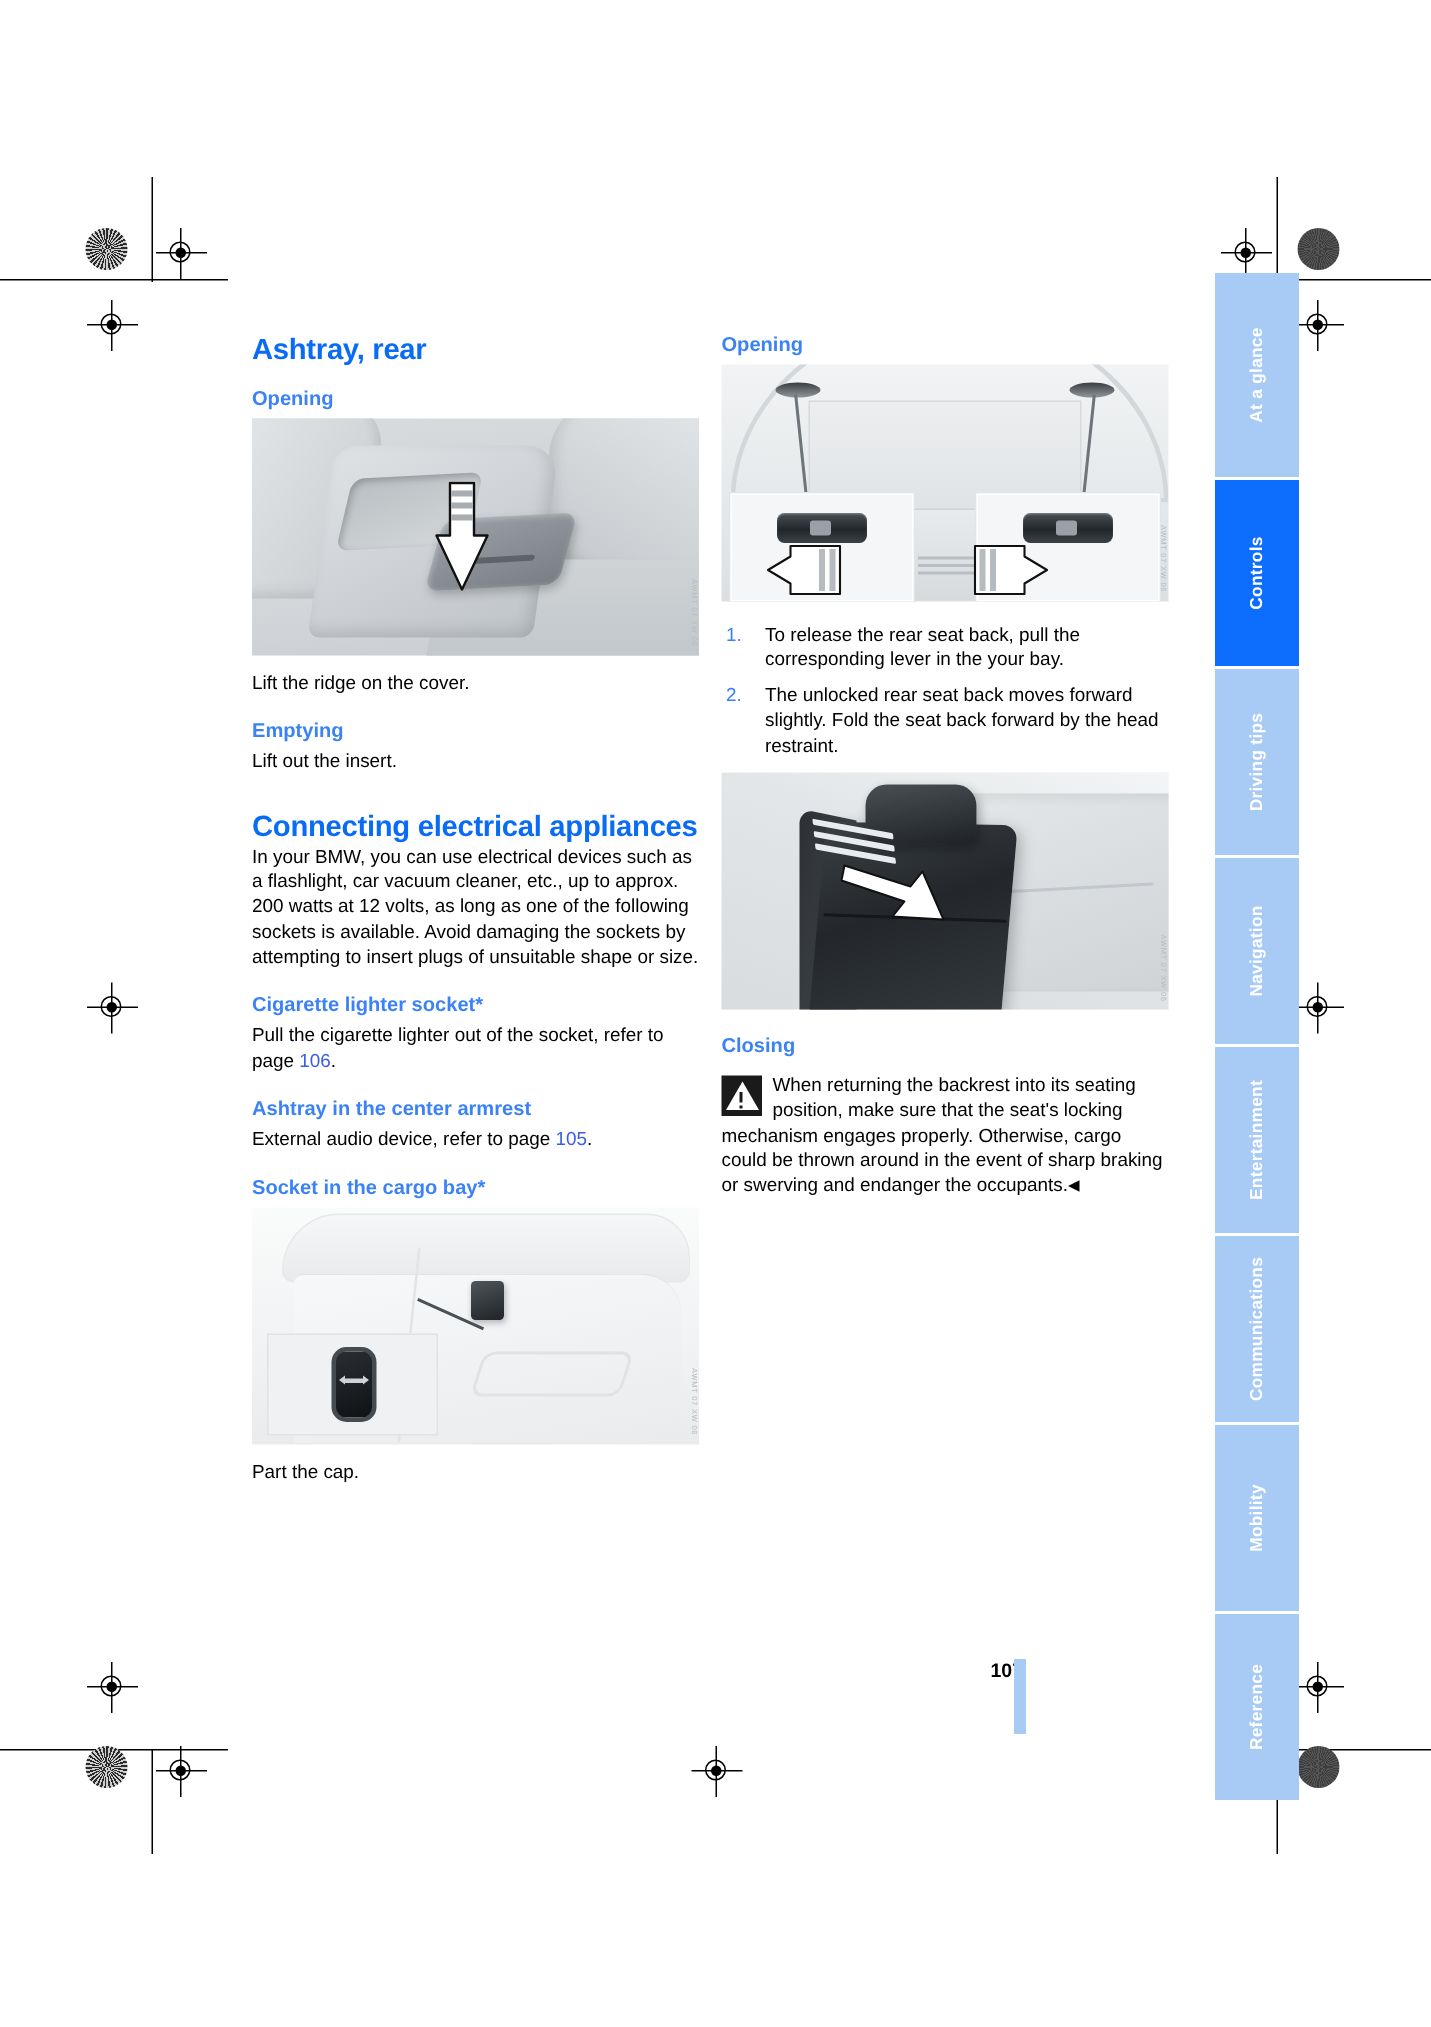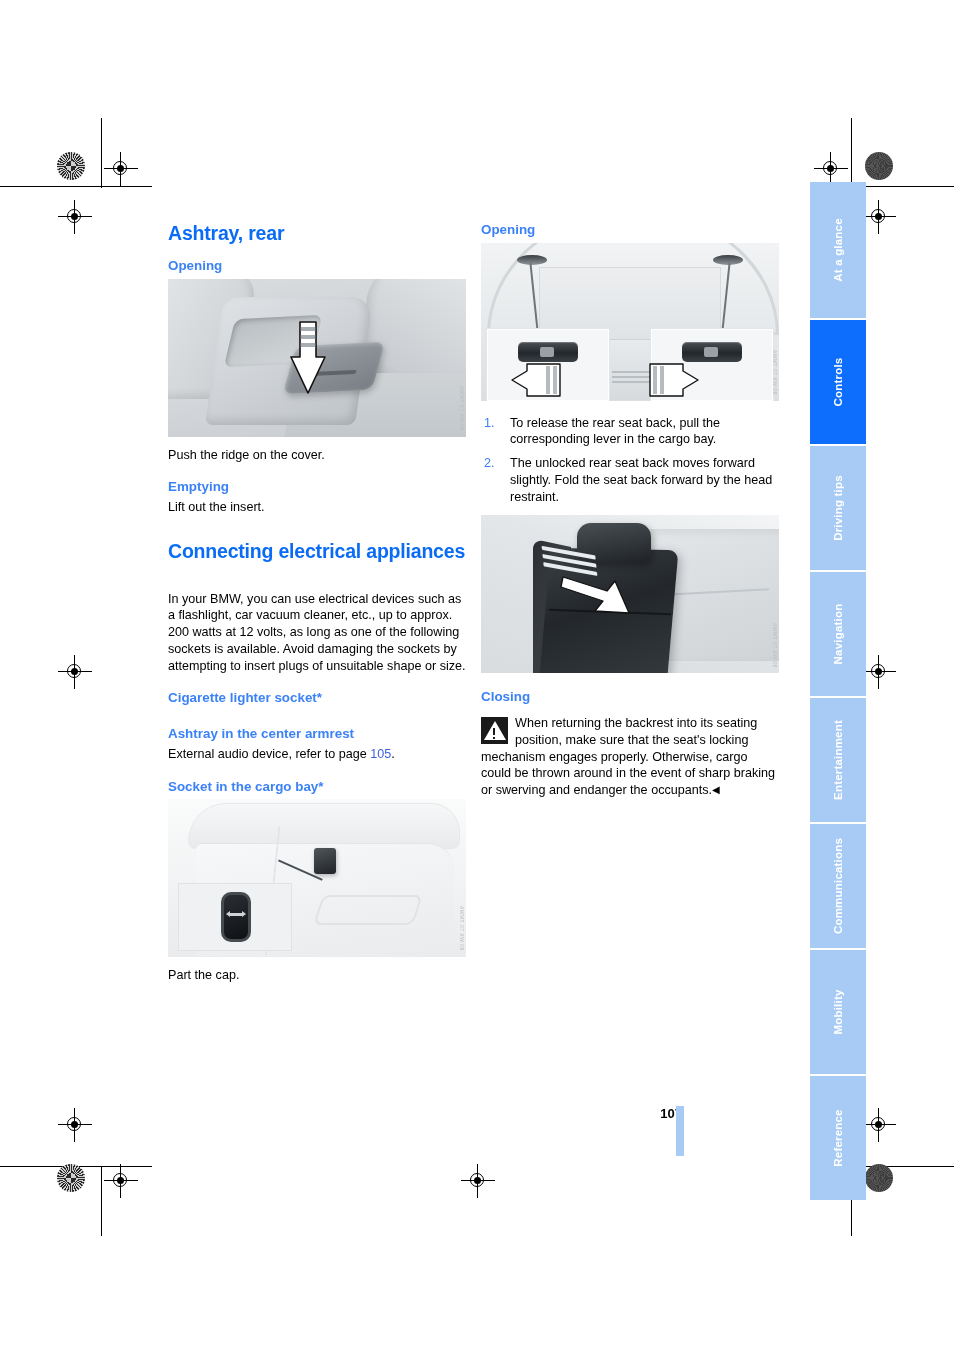--- a/index.html
+++ b/index.html
@@ -84,21 +84,21 @@
   .col-right { left: 481px; }
 
   h1.chapter {
     color: #0a6cf5;
     font-size: 19.5px;
     font-weight: bold;
     margin: 0 0 13px 0;
     line-height: 1.17;
     letter-spacing: -0.2px;
   }
-  h1.chapter.tight { margin-bottom: 28px; }
+  h1.chapter.tight { margin-bottom: 0; }
 
   h2.section {
     color: #3b82f6;
     font-size: 13.4px;
     font-weight: bold;
     margin: 0 0 3px 0;
     line-height: 1.25;
   }
 
   p.body {
@@ -649,32 +649,33 @@
           <path d="M10 1 H26 V36 H35 L18 72 L1 36 H10 Z" fill="#ffffff" stroke="#111111" stroke-width="1.6" stroke-linejoin="round"></path>
           <rect x="10.8" y="6" width="14.4" height="4" fill="#a8adb2"></rect>
           <rect x="10.8" y="14" width="14.4" height="4" fill="#a8adb2"></rect>
           <rect x="10.8" y="22" width="14.4" height="4" fill="#a8adb2"></rect>
         </svg>
       </div>
       <span class="imgcode">AWMT 07 XW 06</span>
     </div>
 
     <div class="spacer-sm"></div>
-    <p class="body">Push the ridge on the cover.</p>
+    <p class="body">Lift the ridge on the cover.</p>
 
     <div class="spacer-md"></div>
     <h2 class="section">Emptying</h2>
     <p class="body">Lift out the insert.</p>
 
     <div class="spacer-lg"></div>
     <h1 class="chapter tight">Connecting electrical appliances</h1>
     <p class="body">In your BMW, you can use electrical devices such as a flashlight, car vacuum cleaner, etc., up to approx. 200 watts at 12 volts, as long as one of the following sockets is available. Avoid damaging the sockets by attempting to insert plugs of unsuitable shape or size.</p>
 
     <div class="spacer-md"></div>
     <h2 class="section">Cigarette lighter socket*</h2>
+    <p class="body"><span>Pull the cigarette lighter out of the socket, refer to page </span><span class="pageref">106</span><span>.</span></p>
 
     <div class="spacer-md"></div>
     <h2 class="section">Ashtray in the center armrest</h2>
     <p class="body"><span>External audio device, refer to page </span><span class="pageref">105</span><span>.</span></p>
 
     <div class="spacer-md"></div>
     <h2 class="section">Socket in the cargo bay*</h2>
 
     <div class="figure fig-socket">
       <div class="trunklid"></div>
@@ -738,21 +739,21 @@
             <rect x="5" y="4" width="4" height="28" fill="#b6bbc0"></rect>
           </svg>
         </div>
       </div>
       <span class="imgcode">AWMT 07 XW 06</span>
     </div>
 
     <ol class="steps">
       <li>
         <span class="num">1.</span>
-        <span>To release the rear seat back, pull the corresponding lever in the cargo bay.</span>
+        <span>To release the rear seat back, pull the corresponding lever in the your bay.</span>
       </li>
       <li>
         <span class="num">2.</span>
         <span>The unlocked rear seat back moves forward slightly. Fold the seat back forward by the head restraint.</span>
       </li>
     </ol>
 
     <div class="figure fig-seat" style="margin-top:10px;">
       <div class="cabin-bg"></div>
       <div class="rearbench"></div>

